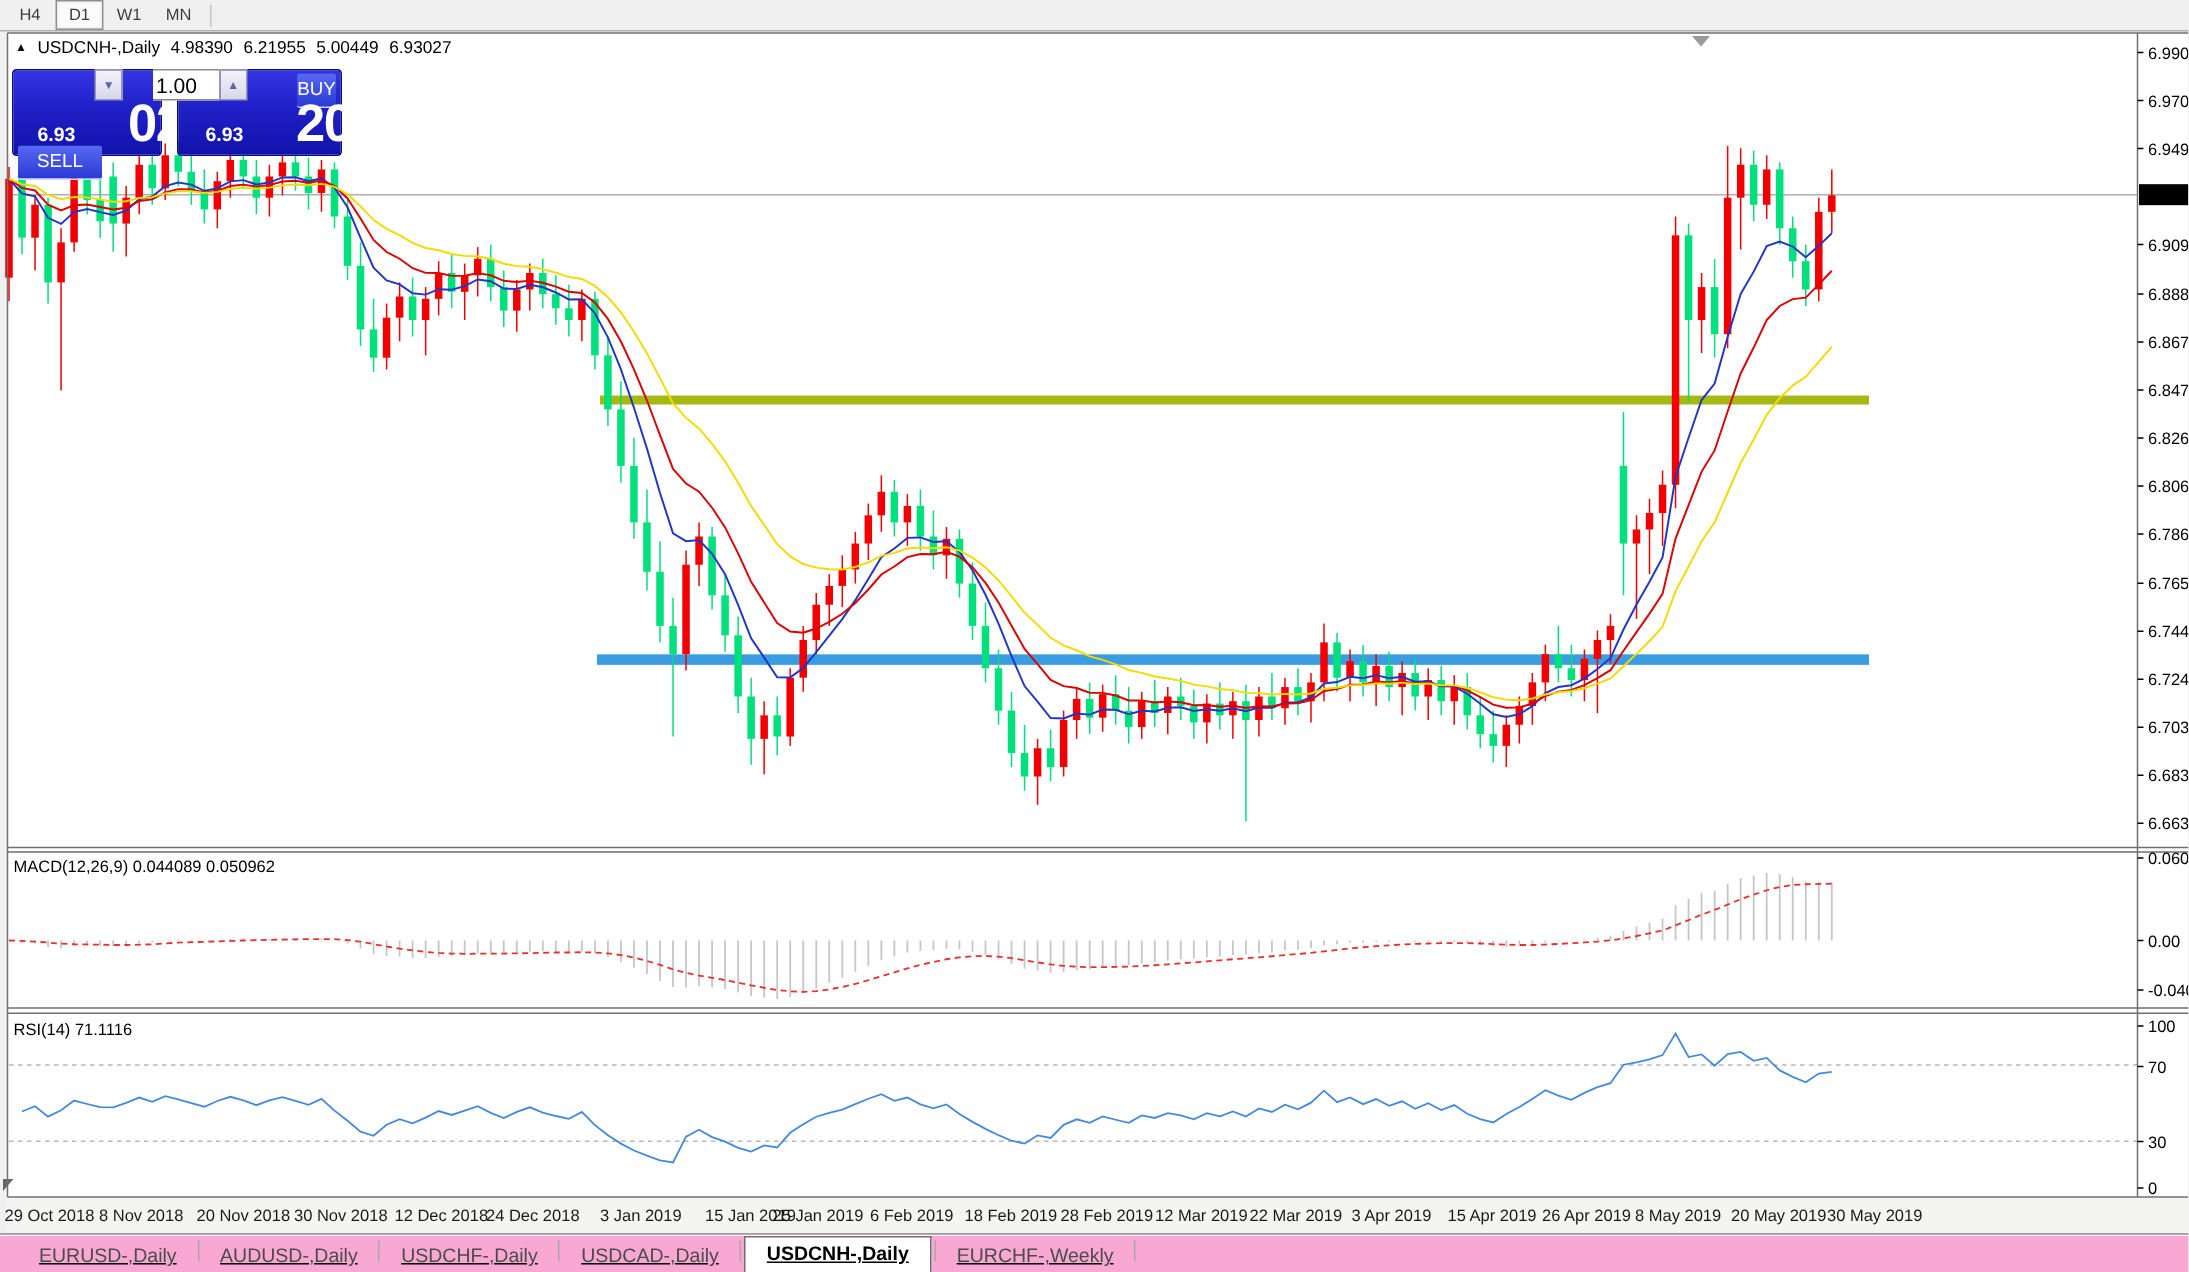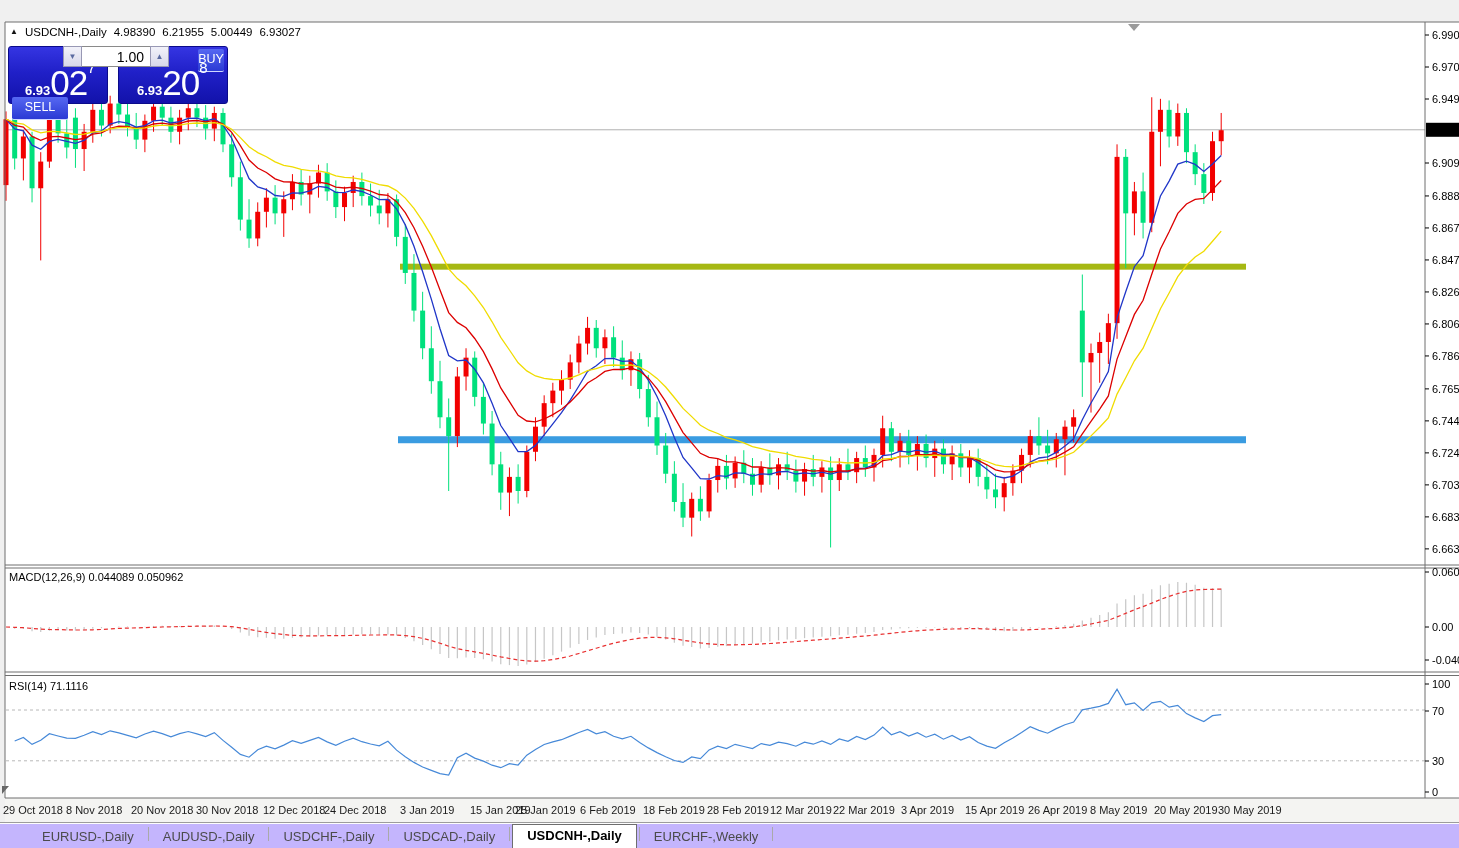--- a/index.html
+++ b/index.html
@@ -22,41 +22,48 @@
   .tpanel{position:absolute;top:1px;width:100px;height:58px;border-radius:3px;border:1px solid #0a0a8a;
     background:linear-gradient(180deg,#3535e2 0%,#2020c8 45%,#1212aa 100%);box-sizing:border-box;}
   #panel-sell{left:0;} #panel-buy{left:110px;width:110px;}
   .tradebtn{position:absolute;top:2px;height:22px;line-height:21px;text-align:center;color:#fff;font-size:12.5px;
     background:linear-gradient(180deg,#5668f2 0%,#2b3ad4 100%);border-bottom:1px solid #cfd6ff;border-radius:2px;cursor:pointer;}
   #sell-btn{left:3px;width:56px;margin-top:48px;}
   #buy-btn{right:3px;width:26px;}
   #vol{position:absolute;left:55px;top:1px;height:21px;display:flex;z-index:7;}
   .spin{width:19px;height:21px;background:linear-gradient(180deg,#f2f2fa,#d8d8ea);border:1px solid #9898b4;
     box-sizing:border-box;font-size:8px;color:#5a6aa0;text-align:center;line-height:20px;cursor:pointer;}
-  #vol input{width:68px;height:21px;border:1px solid #8a8a8a;border-left:none;border-right:none;
-    box-sizing:border-box;font-size:14px;text-align:right;padding-right:6px;font-family:"Liberation Sans",sans-serif;}
+  #vol input{width:44px;height:21px;border:1px solid #8a8a8a;border-left:none;border-right:none;
+    box-sizing:border-box;font-size:14px;padding-right:6px;font-family:"Liberation Sans",sans-serif;margin-left:20px;}
   .bigprice{position:absolute;bottom:4px;color:#fff;white-space:nowrap;}
   .bp-small{font-size:13px;font-weight:bold;vertical-align:baseline;}
-  .bp-big{font-size:35px;font-weight:400;letter-spacing:-1px;line-height:30px;}
+  .bp-big{font-size:35px;font-weight:700;letter-spacing:-1px;line-height:30px;margin-left:35px;}
   .bp-sup{font-size:15px;vertical-align:22px;}
   #sell-price{left:16px;} #buy-price{left:18px;}
   
-  #tabbar{position:absolute;left:0;top:822px;width:1459px;height:26px;background:#c4b5fd;
+  #tabbar{position:absolute;left:0;top:822px;width:1459px;height:26px;background:#f9a8d4;
     border-top:1px solid #9c9c9c;box-shadow:inset 0 1px 0 #fdfdfd;display:flex;align-items:flex-end;
-    padding-left:30px;box-sizing:border-box;}
+    padding-left:14px;box-sizing:border-box;text-decoration:underline;}
   .tab{font-size:13px;color:#4b4b4b;padding:3px 12px 4px 12px;cursor:pointer;white-space:nowrap;}
   .tab.active{background:#fff;border:1px solid #6e6e6e;border-bottom:none;color:#000;font-weight:bold;
     padding:3px 14px 5px 14px;}
   .tabsep{width:1px;height:14px;background:#a9a9a9;margin:0 2px 7px 2px;}
 </style>
 </head>
 <body>
 
 <div id="stage">
 
+  <div id="tftoolbar">
+      <div class="tfbtn">H4</div>
+      <div class="tfbtn active">D1</div>
+      <div class="tfbtn">W1</div>
+      <div class="tfbtn">MN</div>
+      <div class="tfsep"></div>
+    </div>
 
   <svg id="chart-svg" width="1459" height="848">
       <rect x="5" y="22" width="1454" height="776" fill="#ffffff"></rect>
       <rect x="5" y="798" width="1454" height="24" fill="#f4f4f2"></rect>
       <line x1="6" y1="129.7921568627454" x2="1425" y2="129.7921568627454" stroke="#b0b0b0" stroke-width="1"></line>
       <rect x="400" y="263.68627450980455" width="846" height="6" fill="#a6b813"></rect>
       <rect x="398" y="436.23529411764815" width="848" height="7" fill="#3a9ce1"></rect>
       <g>
         <line x1="6" y1="111.39215686274538" x2="6" y2="200.80392156862834" stroke="#f20000" stroke-width="1"></line>
         <rect x="3.5" y="119.23529411764719" width="5" height="65.88235294117757" fill="#f20000"></rect>

